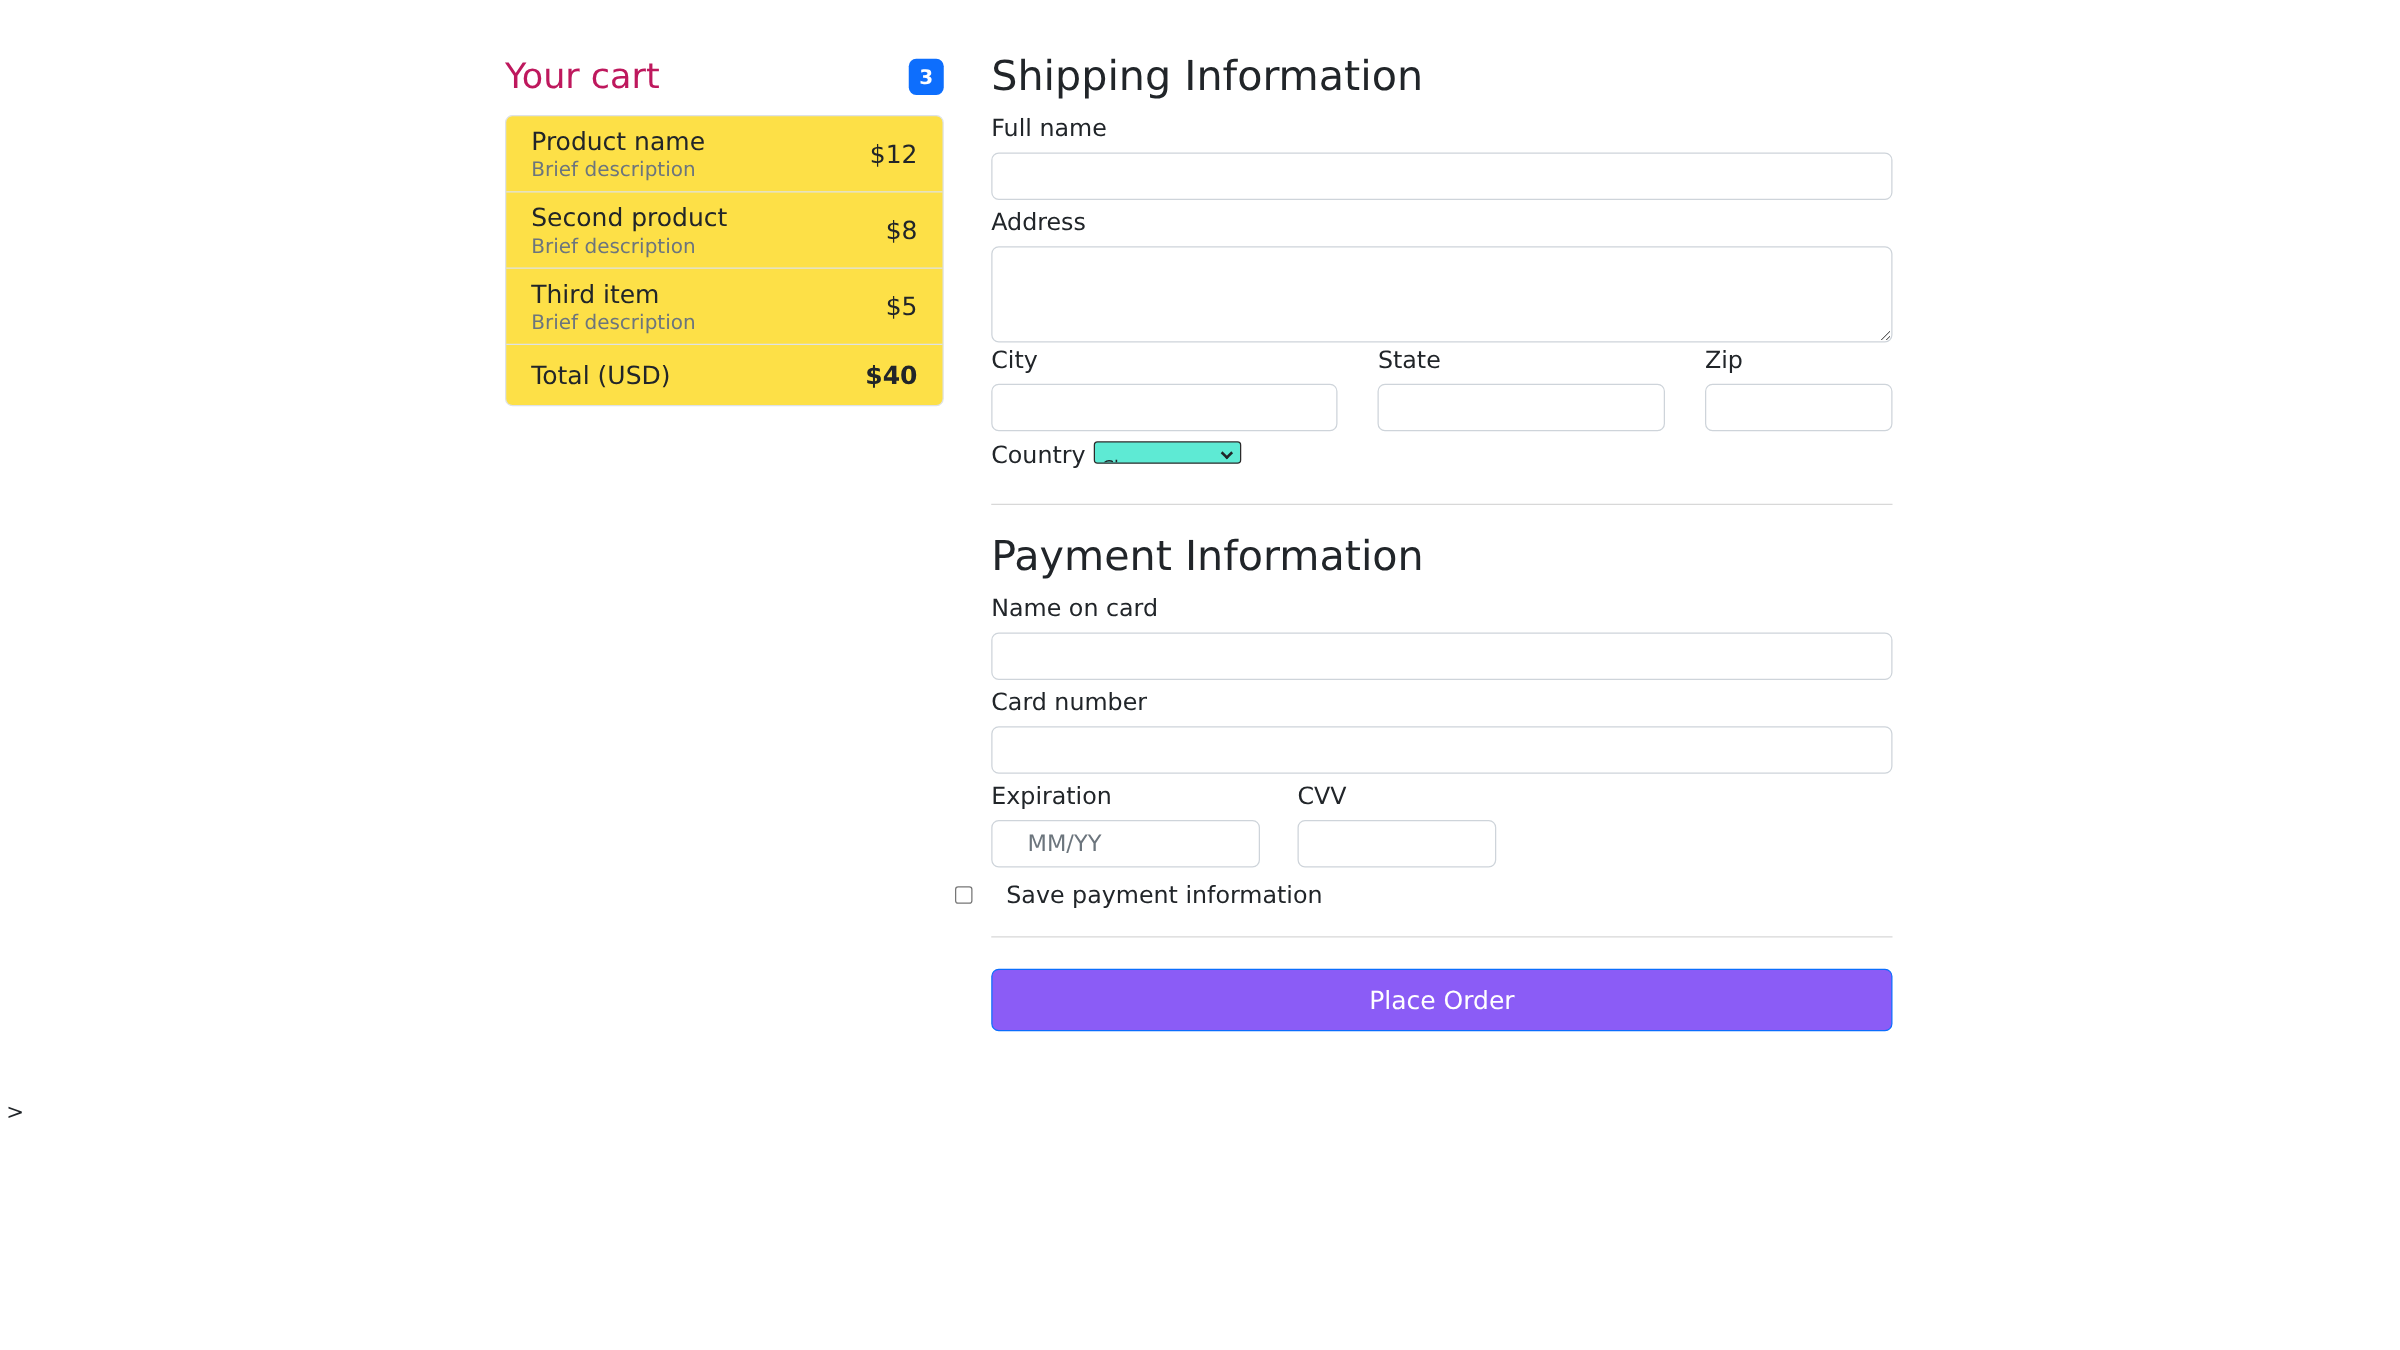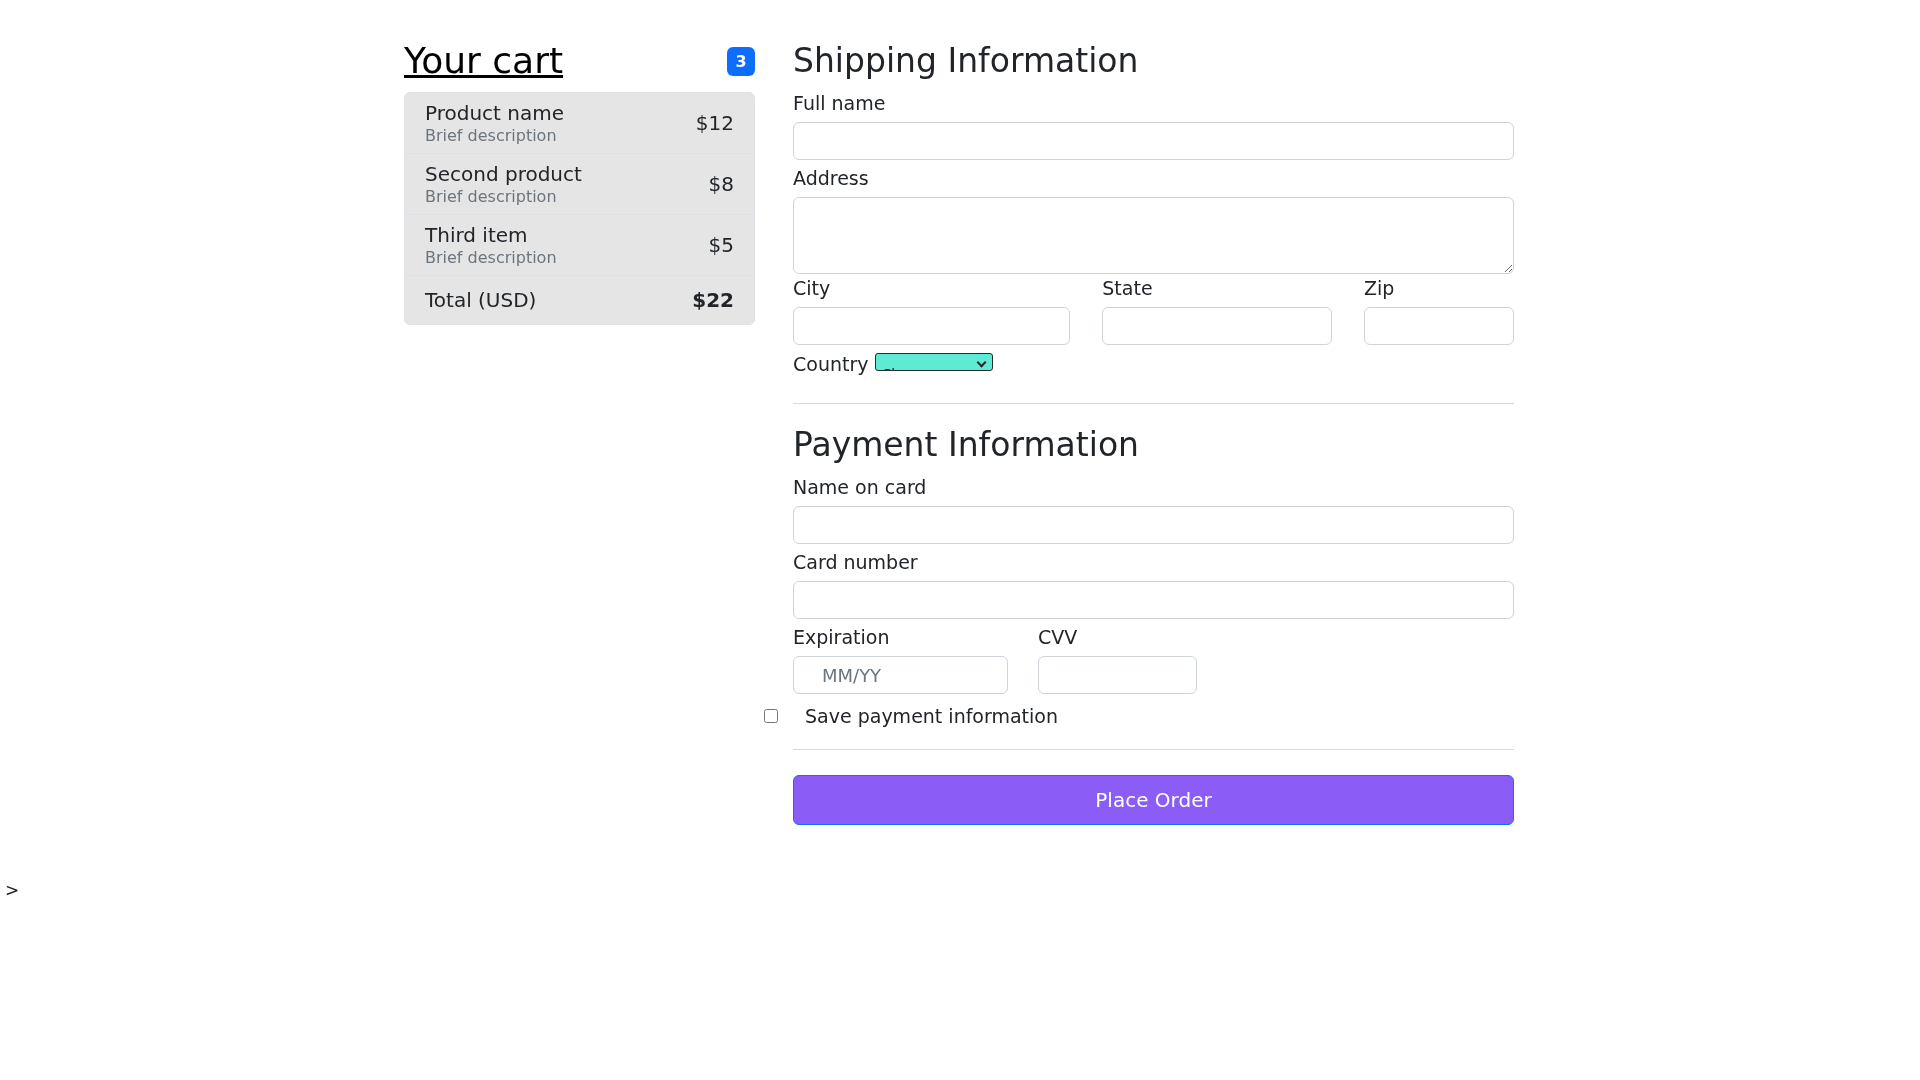--- a/index.html
+++ b/index.html
@@ -7,27 +7,27 @@
   body {
     width: 1920px; height: 1080px; position: relative;
     background: #ffffff; color: #212529;
     font-family: "DejaVu Sans", "Liberation Sans", sans-serif;
     overflow: hidden;
   }
 
   
   .cart-col { position: absolute; left: 404px; top: 44px; width: 351px; }
   .cart-header { display: flex; justify-content: space-between; align-items: center; height: 34px; margin-bottom: 14px; }
-  .cart-title { color: #000000; font-size: 36px; font-weight: 400; line-height: 34px; text-decoration: underline; }
+  .cart-title { color: #be185d; font-size: 28px; font-weight: 400; line-height: 34px; }
   .cart-badge {
     background: #0d6efd; color: #ffffff; border-radius: 6px;
     width: 28px; height: 29px; font-size: 16px; font-weight: bold;
     display: flex; align-items: center; justify-content: center;
   }
-  .cart-card { border: 1px solid #dee2e6; border-radius: 6px; background: #e5e5e5; }
+  .cart-card { border: 1px solid #dee2e6; border-radius: 6px; background: #fde047; }
   .cart-row {
     display: flex; justify-content: space-between; align-items: center;
     padding: 10px 20px; height: 61px; border-bottom: 1px solid #dee2e6;
   }
   .cart-row:last-child { border-bottom: none; height: 48px; }
   .item-name { font-size: 20px; line-height: 25px; color: #212529; }
   .item-desc { font-size: 16px; line-height: 19px; color: #6c757d; }
   .item-price { font-size: 20px; color: #212529; white-space: nowrap; }
   .total-label { font-size: 20px; }
   .total-value { font-size: 20px; font-weight: bold; }
@@ -114,21 +114,21 @@
     </div>
     <div class="cart-row">
       <div>
         <div class="item-name">Third item</div>
         <div class="item-desc">Brief description</div>
       </div>
       <div class="item-price">$5</div>
     </div>
     <div class="cart-row">
       <div class="total-label">Total (USD)</div>
-      <div class="total-value">$22</div>
+      <div class="total-value">$40</div>
     </div>
   </div>
 </div>
 
 <div class="form-col">
 
   <div class="section-heading">Shipping Information</div>
 
   <div class="field">
     <label class="field-label">Full name</label>

